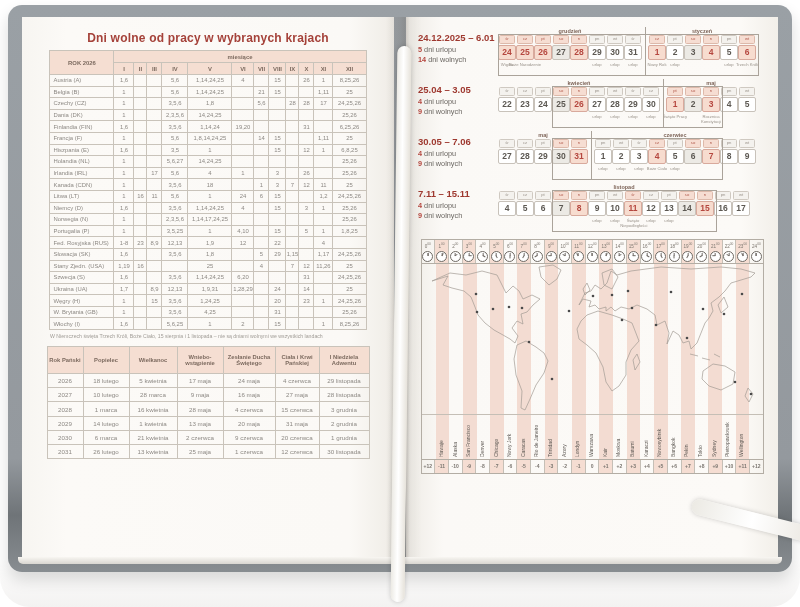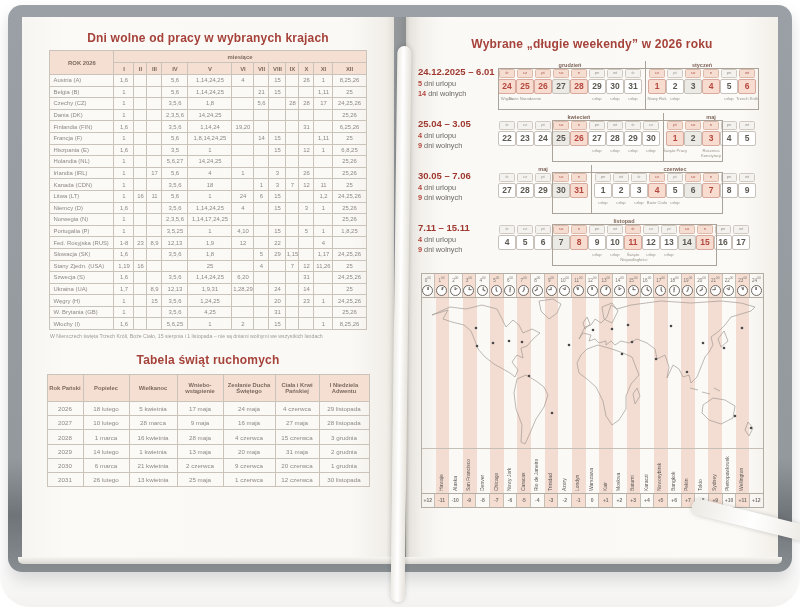--- a/index.html
+++ b/index.html
@@ -461,21 +461,20 @@
                 <td>15</td>
                 <td></td>
                 <td></td>
                 <td>1</td>
                 <td>8,25,26</td>
               </tr>
             </tbody>
           </table>
         </div>
       <div class="fnote">W Niemczech święta Trzech Króli, Boże Ciało, 15 sierpnia i 1 listopada – nie są dniami wolnymi we wszystkich landach</div>
-      <div class="ptitle t2title">Tabela świąt ruchomych</div>
       <div>
           <table class="t2">
             <colgroup>
               <col style="width: 36px;">
               <col style="width: 46px;">
               <col style="width: 48px;">
               <col style="width: 46px;">
               <col style="width: 52px;">
               <col style="width: 44px;">
               <col style="width: 50px;">
@@ -549,21 +548,20 @@
                 <td>1 czerwca</td>
                 <td>12 czerwca</td>
                 <td>30 listopada</td>
               </tr>
             </tbody>
           </table>
         </div>
     </div>
 
     <div class="page page-r rp">
-      <div class="ptitle">Wybrane „długie weekendy” w 2026 roku</div>
       <div class="blocks">
           <div class="block">
             <div class="binfo">
               <div class="brange">24.12.2025 – 6.01</div>
               <div class="bline"><b>5</b> dni urlopu</div>
               <div class="bline"><b>14</b> dni wolnych</div>
             </div>
             <div class="cal">
               <div class="mgroup">
                 <div class="mname">grudzień</div>

